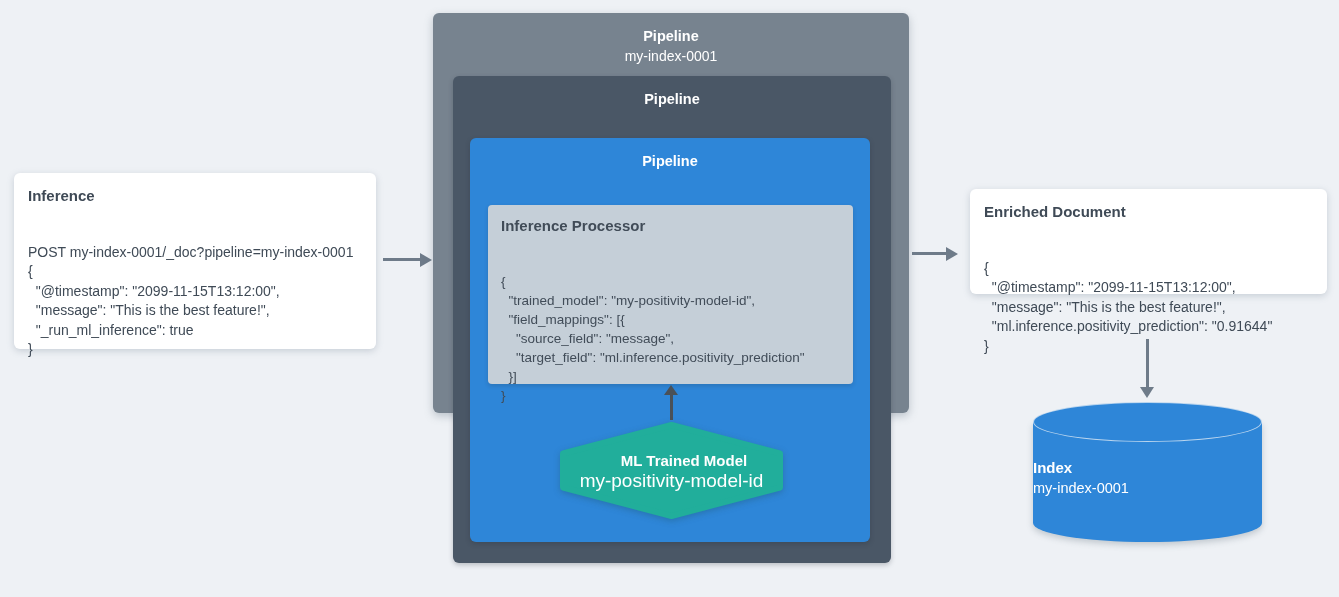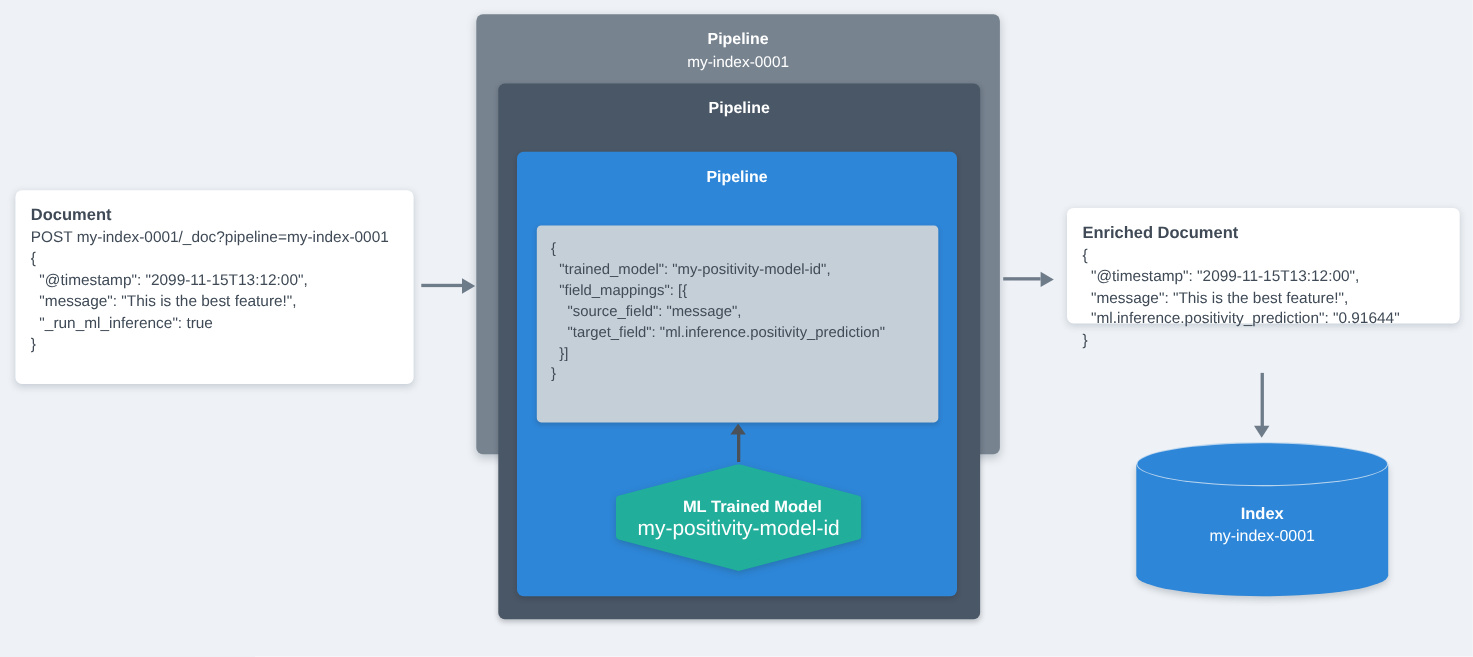--- a/index.html
+++ b/index.html
@@ -10,21 +10,21 @@
     color:#3F4A56;
   }
   
   .card {
     position:absolute; background:#FFFFFF; border-radius:6px;
     box-shadow:0 2px 7px rgba(108,125,142,0.30);
     padding:13px 14px; box-sizing:border-box;
   }
   .card-title { font-weight:bold; font-size:15px; line-height:19.5px; }
   .code {
-    font-size:14px; line-height:19.5px; white-space:pre;
+    font-size:14px; line-height:19.5px; white-space:pre;margin-top:37px;
   }
   #document-card { left:14px; top:173px; width:362px; height:176px; }
   #enriched-card { left:970px; top:189px; width:357px; height:105px; }
 
   
   .pipe-box { position:absolute; border-radius:6px; box-sizing:border-box; }
   #outer-pipeline {
     left:433px; top:13px; width:476px; height:400px;
     background:#77838F; box-shadow:0 3px 8px rgba(90,105,120,0.35);
   }
@@ -91,32 +91,32 @@
     border-radius:0 0 114.5px 114.5px / 0 0 19px 19px;
     box-shadow:0 3px 6px rgba(90,105,120,0.30);
   }
   #index-cylinder .cyl-top {
     position:absolute; left:0; top:0; width:229px; height:40px;
     background:#2E86D8; border-radius:50%;
     border:1.5px solid rgba(230,238,245,0.75); box-sizing:border-box;
   }
   #index-cylinder .cyl-text {
     position:absolute; left:0; top:56px; width:100%;
-    text-align:center; color:#FFFFFF;
+    color:#FFFFFF;
   }
   .cyl-title { font-weight:bold; font-size:15px; line-height:20px; }
   .cyl-name  { font-size:14.5px; line-height:20px; }
 </style>
 </head>
 <body>
 
 <div class="stage">
 
   <div class="card" id="document-card">
-    <div class="card-title">Document</div>
+    <div class="card-title">Inference</div>
     <div class="code">POST my-index-0001/_doc?pipeline=my-index-0001
 {
   "@timestamp": "2099-11-15T13:12:00",
   "message": "This is the best feature!",
   "_run_ml_inference": true
 }</div>
   </div>
 
   <div>
     <div class="arrow-part h-line" style="left:383px; top:258px; width:39px;"></div>
@@ -133,20 +133,21 @@
       <div class="pipe-header">
         <div class="pipe-label">Pipeline</div>
       </div>
 
       <div class="pipe-box" id="ml-pipeline">
         <div class="pipe-header">
           <div class="pipe-label">Pipeline</div>
         </div>
 
         <div id="inference-processor">
+          <div class="card-title">Inference Processor</div>
           <div class="code">{
   "trained_model": "my-positivity-model-id",
   "field_mappings": [{
     "source_field": "message",
     "target_field": "ml.inference.positivity_prediction"
   }]
 }</div>
         </div>
 
         <div>

